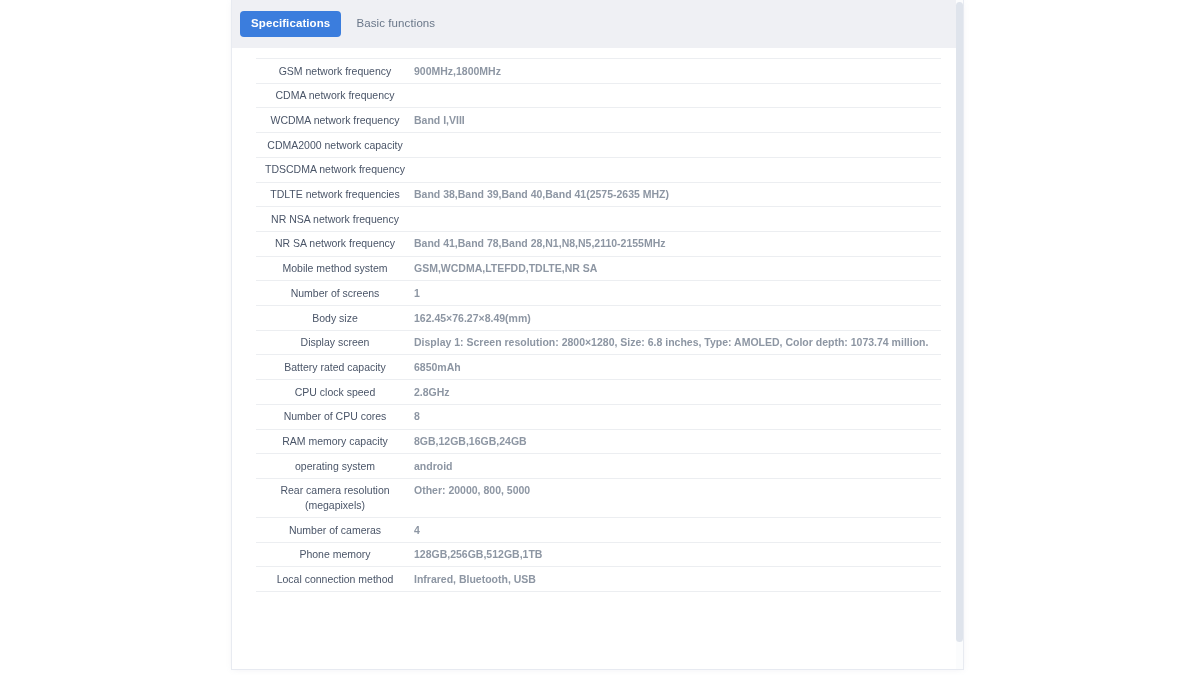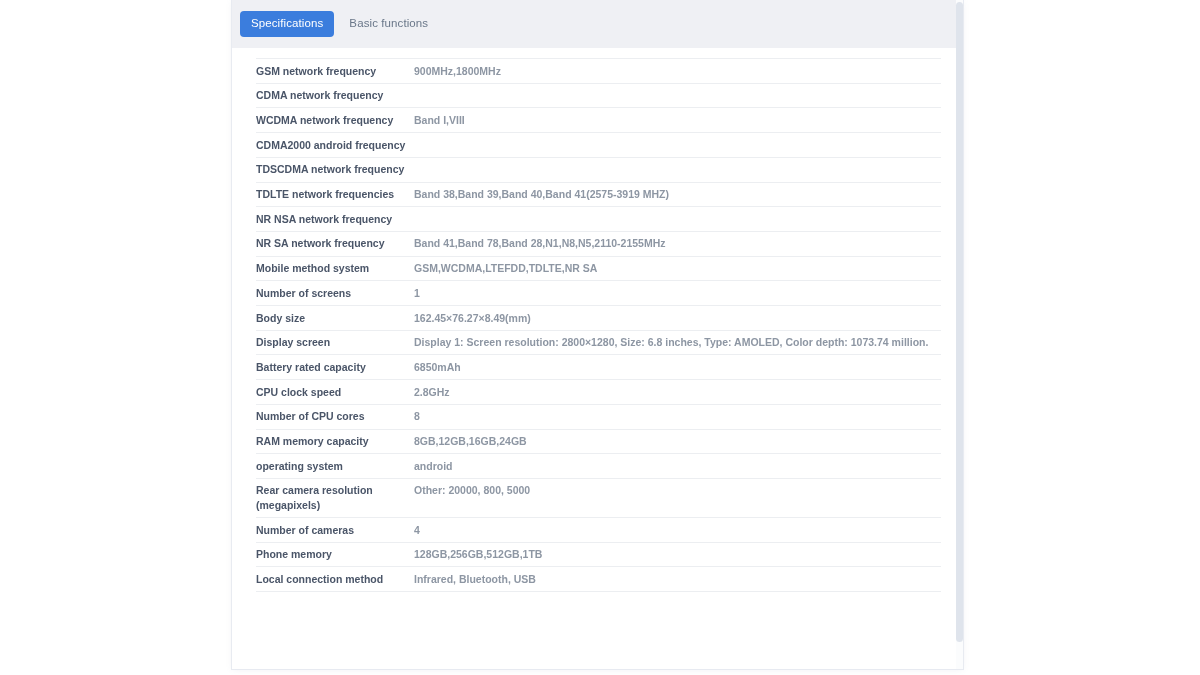--- a/index.html
+++ b/index.html
@@ -67,21 +67,21 @@
     border-radius: 4px;
     color: #6a7789;
     letter-spacing: .1px;
     cursor: pointer;
     white-space: nowrap;
     user-select: none;
   }
   .tab.active {
     background: #3b7ddd;
     color: #ffffff;
-    font-weight: 400;
+    font-weight: 700;
   }
 
   .panel-body {
     padding: 10px 22px 0 24px;
     background: #ffffff;
   }
 
   table.spec-table {
     width: 100%;
     border-collapse: collapse;
@@ -96,23 +96,24 @@
   table.spec-table td {
     vertical-align: top;
     padding: 4.5px 0 4.8px 0;
     font-size: 10.5px;
     line-height: 14.4px;
   }
 
   td.spec-label {
     width: 158px;
     color: #4a5568;
-    font-weight: bold;
+    font-weight: normal;
     letter-spacing: 0px;
     padding-left: 4px;
+    text-align: center;
   }
 
   td.spec-value {
     color: #8d96a3;
     font-weight: bold;
     padding-left: 2px;
     white-space: nowrap;
     overflow: visible;
   }
 
@@ -163,30 +164,30 @@
             </tr>
             <tr>
               <td class="spec-label">CDMA network frequency</td>
               <td class="spec-value"></td>
             </tr>
             <tr>
               <td class="spec-label">WCDMA network frequency</td>
               <td class="spec-value">Band I,VIII</td>
             </tr>
             <tr>
-              <td class="spec-label">CDMA2000 android frequency</td>
+              <td class="spec-label">CDMA2000 network capacity</td>
               <td class="spec-value"></td>
             </tr>
             <tr>
               <td class="spec-label">TDSCDMA network frequency</td>
               <td class="spec-value"></td>
             </tr>
             <tr>
               <td class="spec-label">TDLTE network frequencies</td>
-              <td class="spec-value">Band 38,Band 39,Band 40,Band 41(2575-3919 MHZ)</td>
+              <td class="spec-value">Band 38,Band 39,Band 40,Band 41(2575-2635 MHZ)</td>
             </tr>
             <tr>
               <td class="spec-label">NR NSA network frequency</td>
               <td class="spec-value"></td>
             </tr>
             <tr>
               <td class="spec-label">NR SA network frequency</td>
               <td class="spec-value">Band 41,Band 78,Band 28,N1,N8,N5,2110-2155MHz</td>
             </tr>
             <tr>

